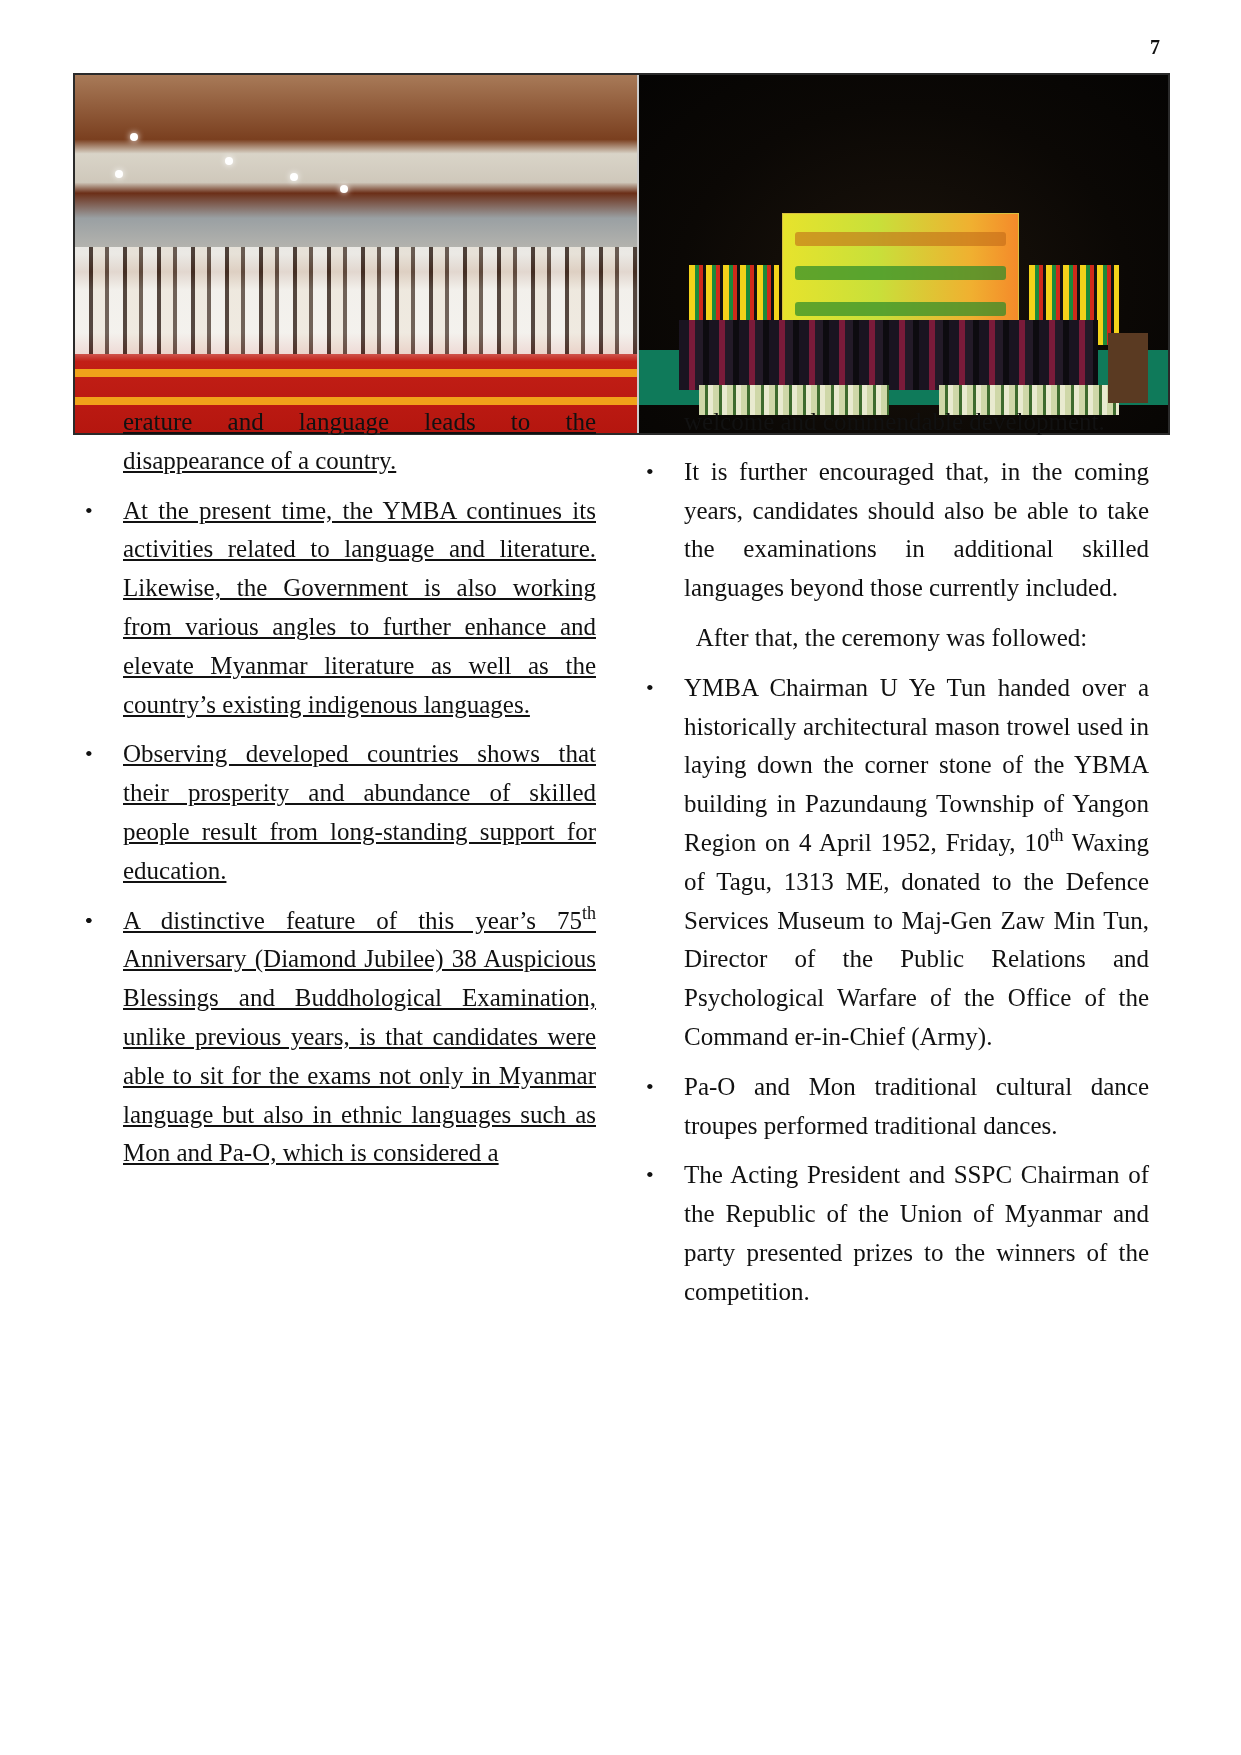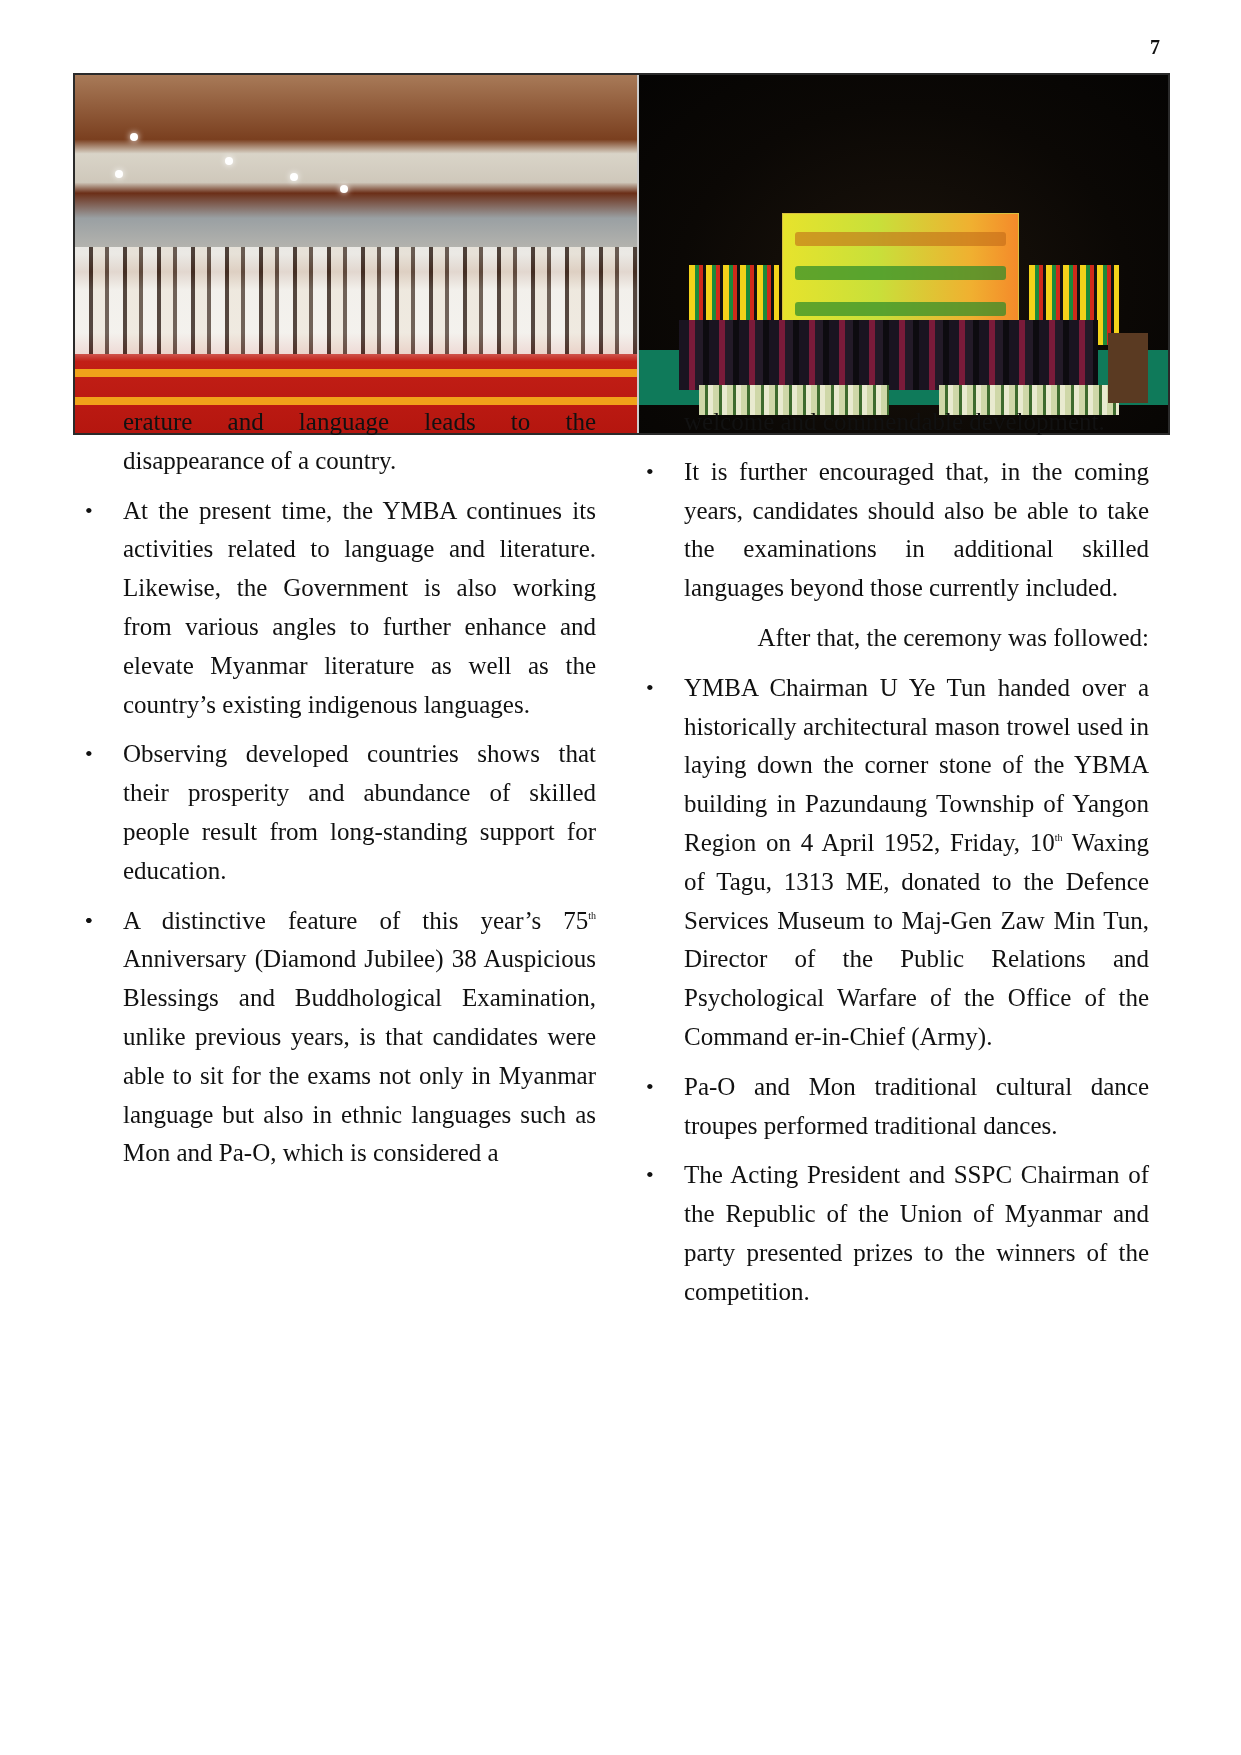--- a/index.html
+++ b/index.html
@@ -23,27 +23,27 @@
   .photo-right .banner-line { position: absolute; left: 12px; right: 12px; height: 14px; border-radius: 3px; }
   .photo-right .flags { position: absolute; top: 190px; height: 80px; width: 90px;
     background: repeating-linear-gradient(90deg, #f3d21a 0 6px, #1d8a3a 6px 10px, #d02a1a 10px 14px, #111 14px 17px); }
   .photo-right .floor { position: absolute; left: 0; bottom: 28px; width: 100%; height: 55px; background: #0f7a5a; }
   .photo-right .dancers { position: absolute; left: 40px; right: 70px; top: 245px; height: 70px;
     background: repeating-linear-gradient(90deg, #1a1420 0 10px, #7a1b3a 10px 16px, #231a28 16px 24px, #0d0b10 24px 30px); }
   .photo-right .flowers { position: absolute; bottom: 18px; height: 30px;
     background: repeating-linear-gradient(90deg, #cfd7a8 0 6px, #3e6b2e 6px 9px, #e9ead0 9px 14px); }
   .photo-right .podium { position: absolute; right: 20px; top: 258px; width: 40px; height: 70px; background: #5a3a22; }
   .col { position: absolute; font-size: 25px; line-height: 38.8px; text-align: justify; }
-  .col-left { left: 73px; top: 403px; width: 523px; }
+  .col-left { left: 73px; top: 403px; width: 523px; text-decoration: underline; }
   .col-right { left: 634px; top: 403px; width: 515px; }
   .bullet { position: relative; padding-left: 50px; margin: 0 0 11px 0; }
   .bullet .dot { position: absolute; left: 12px; top: 0; font-size: 22px; }
   .cont { padding-left: 50px; margin: 0 0 11px 0; }
-  .plain { margin: 0 0 11px 0; text-align: right; }
-  sup { font-size: 10px; line-height: 0; vertical-align: 10px; }
+  .plain { margin: 0 0 11px 0; text-align: center; }
+  sup { font-size: 18px; line-height: 0; vertical-align: 10px; }
 </style>
 </head>
 <body>
 
 <div class="page-number">7</div>
 
 <div class="photo-strip">
   <div class="photo photo-left">
     <div class="light" style="left:55px;top:58px"></div>
     <div class="light" style="left:150px;top:82px"></div>

